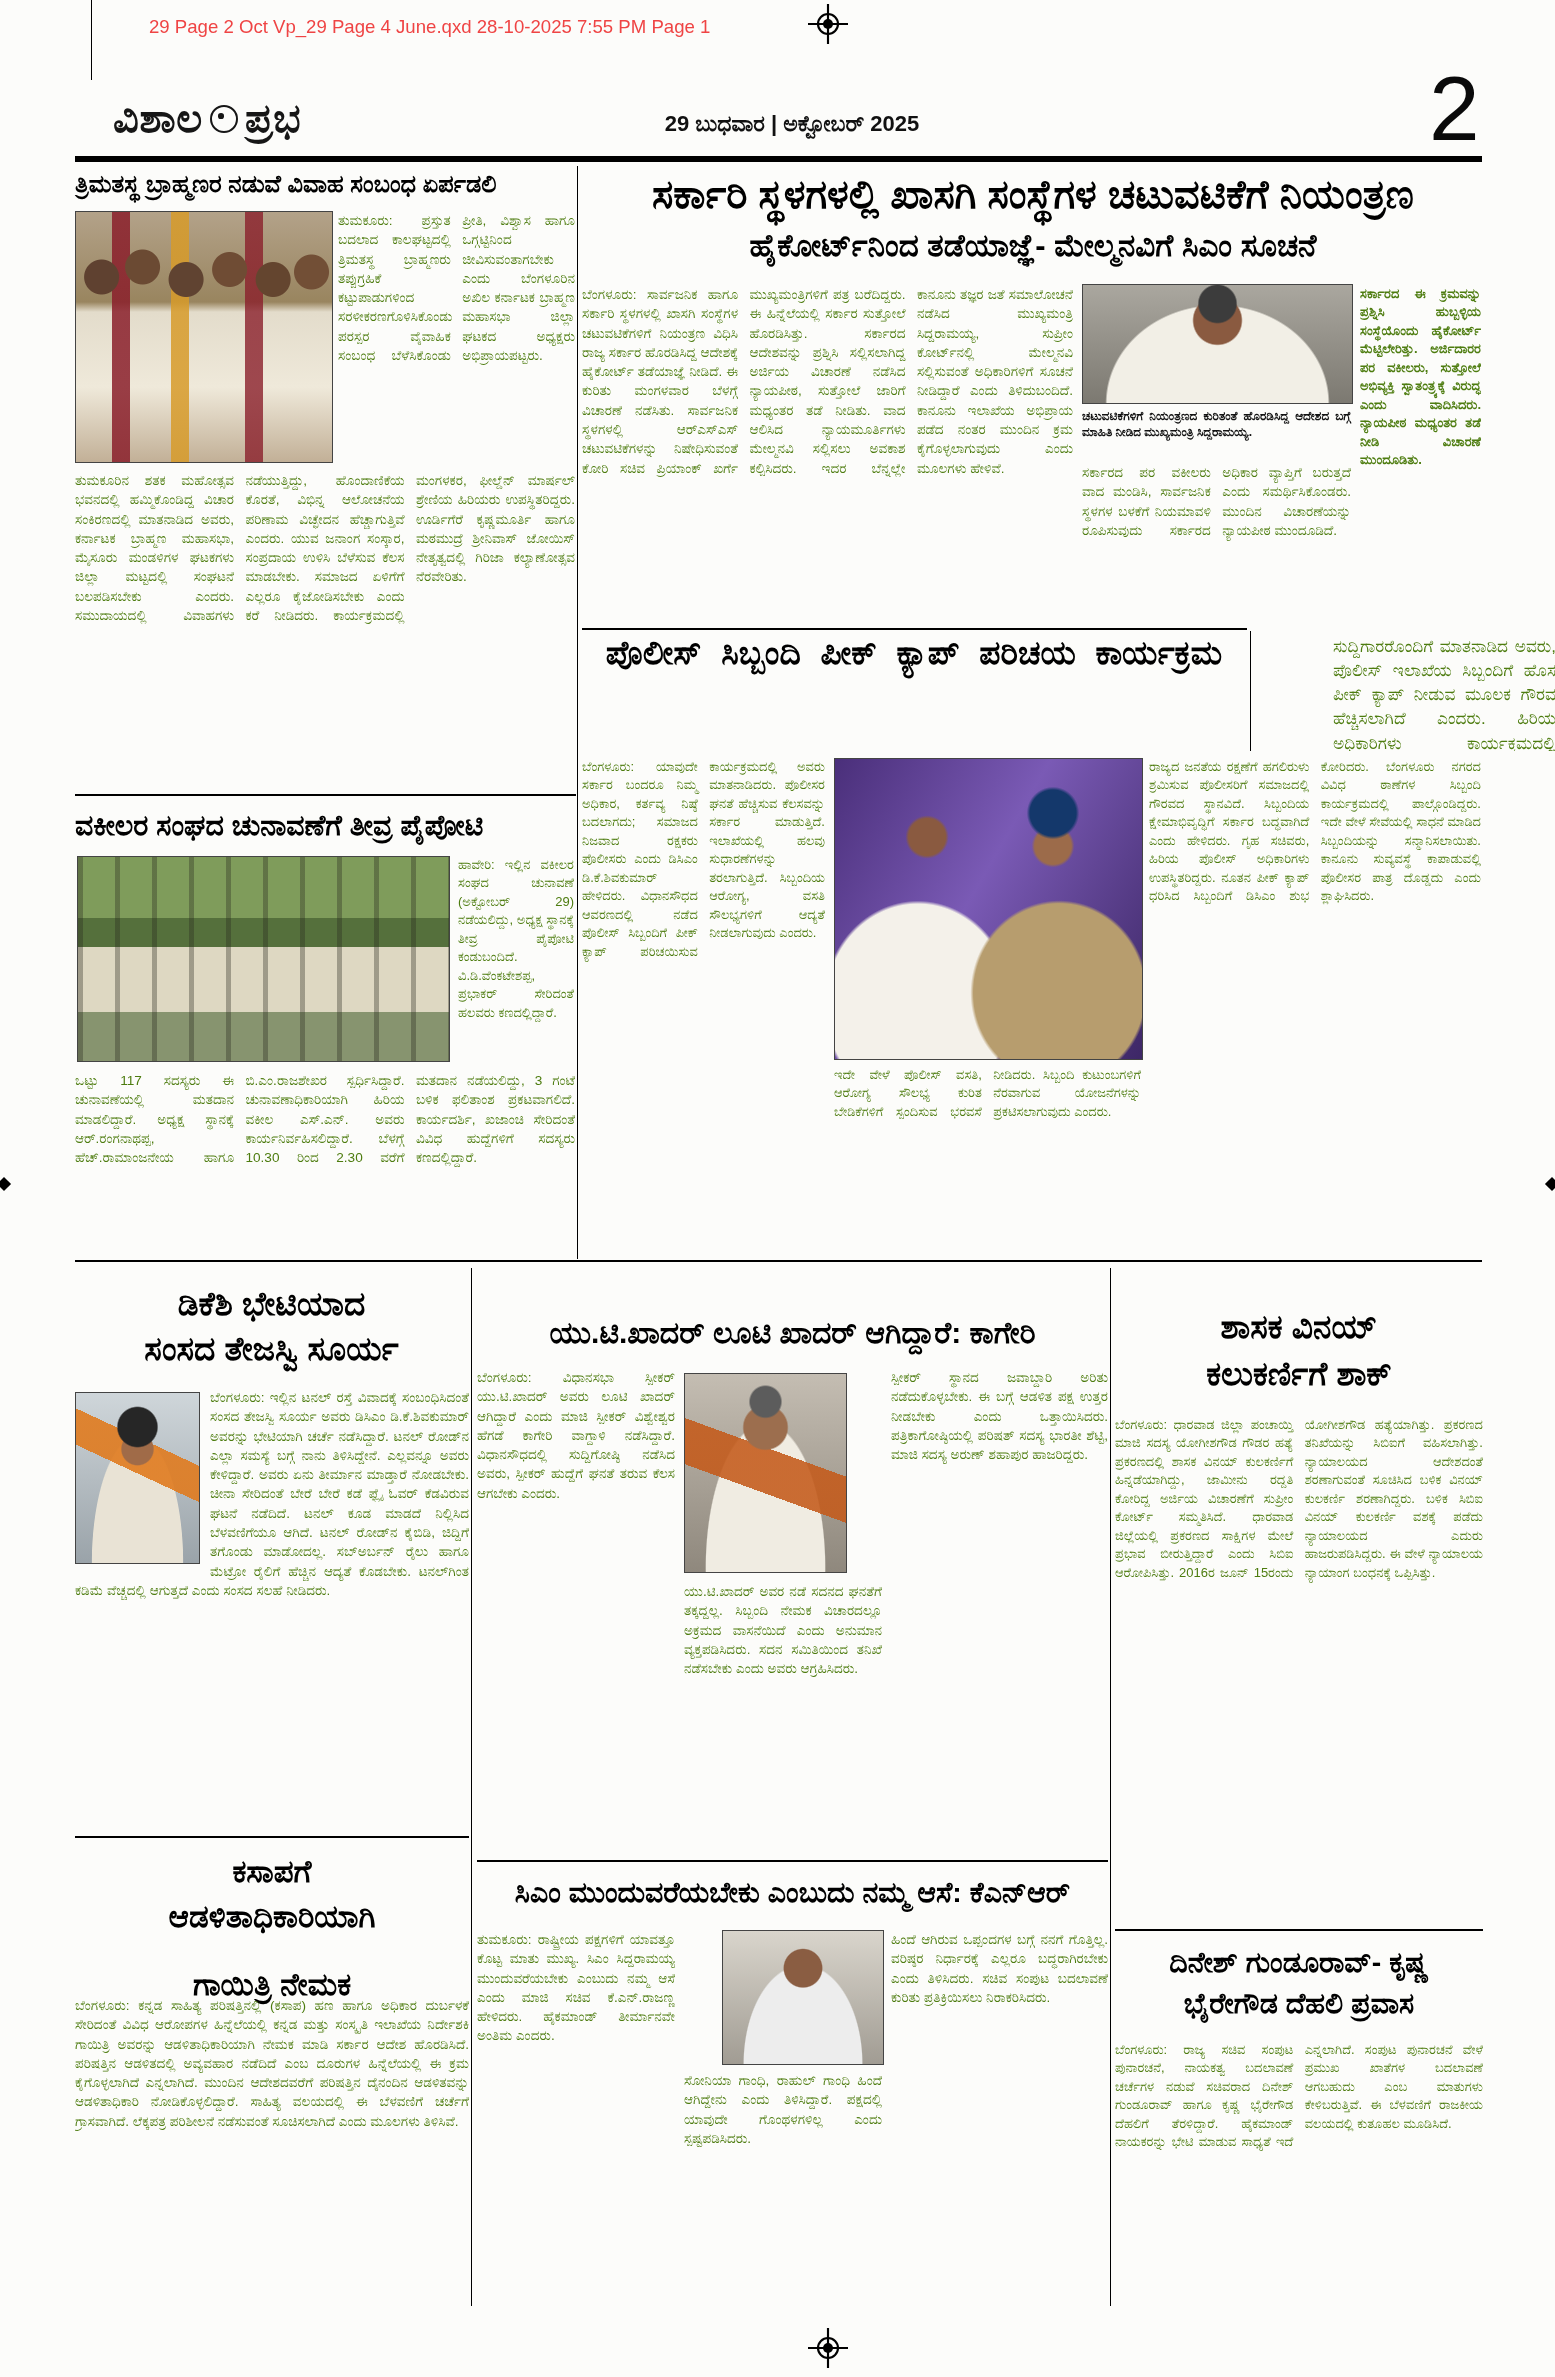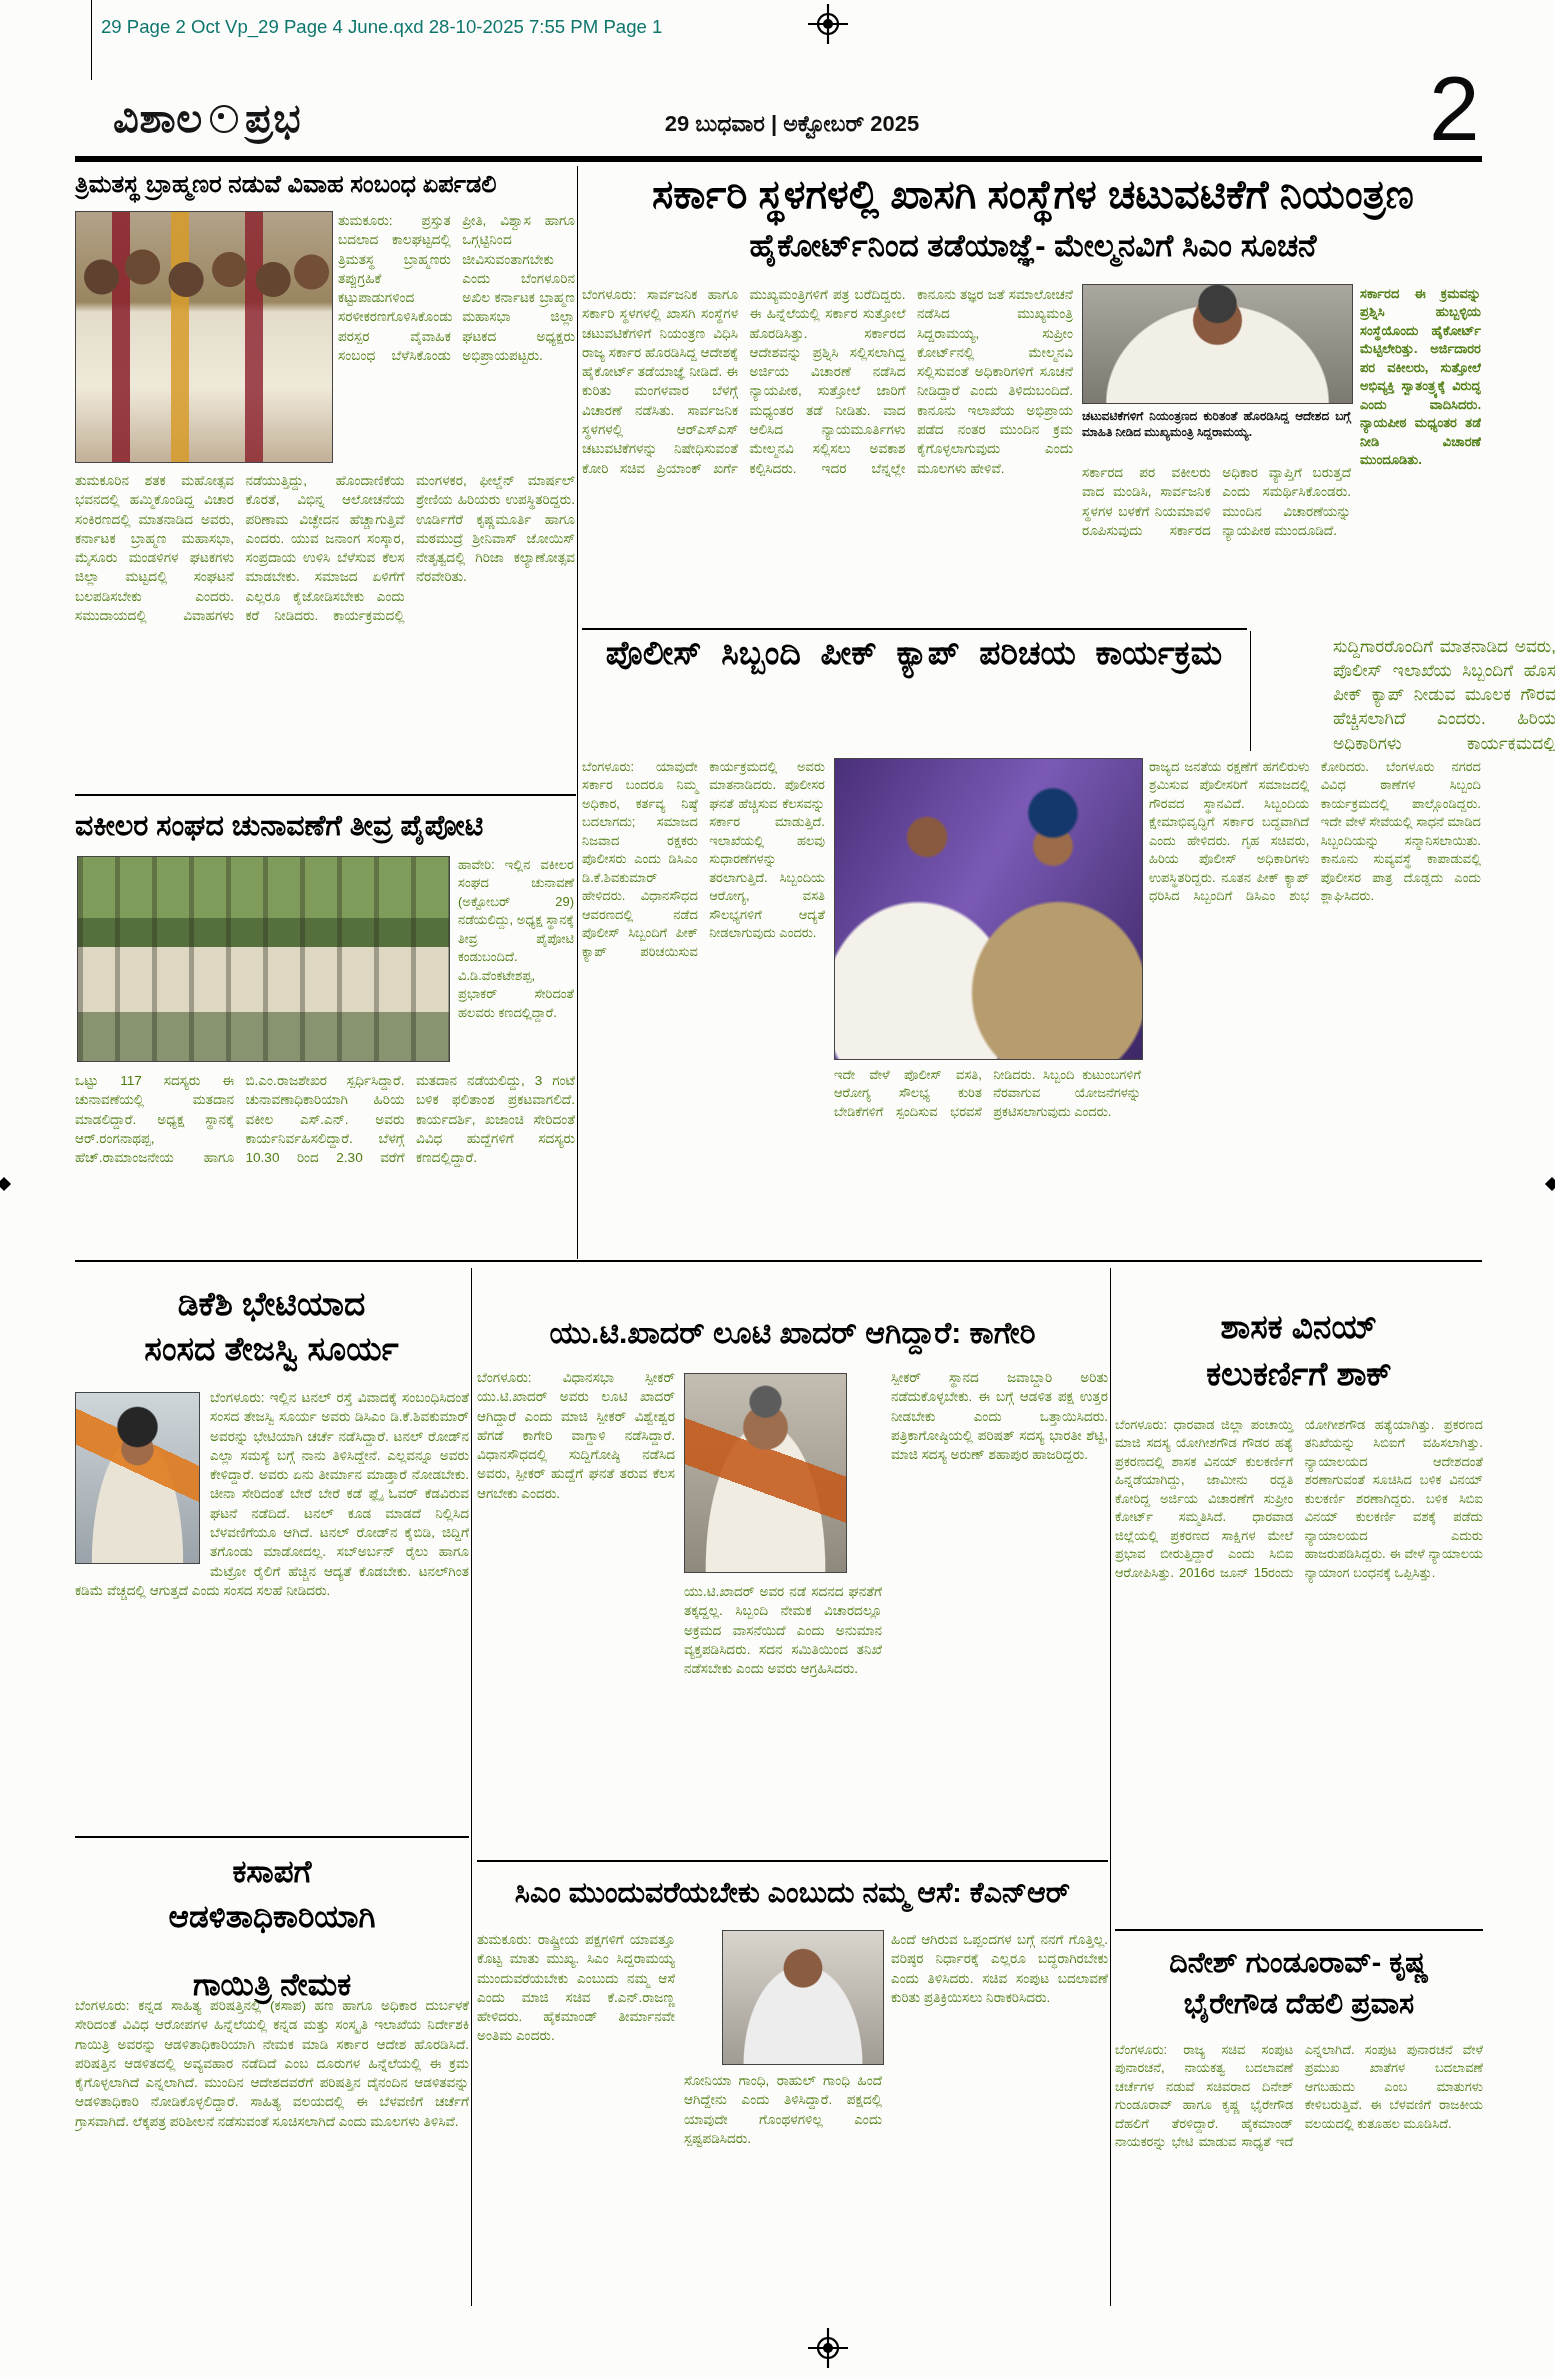--- a/index.html
+++ b/index.html
@@ -3,21 +3,21 @@
 <meta charset="utf-8">
 <style>
   html,body{margin:0;padding:0;background:#e8e6e0;}
   #page{
     position:relative;width:1555px;height:2377px;background:#fcfcfa;
     font-family:"Liberation Sans","DejaVu Sans",sans-serif;color:#111;
     overflow:hidden;
   }
   .abs{position:absolute;}
   .rule{position:absolute;background:#000;}
-  .slug{font-size:18.6px;color:#0f766e;white-space:nowrap;}
+  .slug{font-size:18.6px;color:#ef4444;white-space:nowrap;margin-left:48px;}
   .masthead{font-size:40px;font-weight:800;color:#161616;letter-spacing:0.7px;display:flex;align-items:center;gap:7.1px;}
   .m-logo{width:24px;height:24px;border:2.9px solid #161616;border-radius:50%;display:inline-block;position:relative;}
   .m-logo:after{content:"";position:absolute;left:6.4px;top:6.4px;width:5.7px;height:5.7px;background:#161616;border-radius:50%;}
   .dateline{font-size:22px;font-weight:700;text-align:center;}
   .pagenum{font-size:91px;font-weight:400;line-height:1;color:#0a0a0a;}
   .hl{font-weight:800;color:#000;line-height:1.18;}
   .center{text-align:center;}
   .body-txt{font-size:13.6px;line-height:1.42;text-align:justify;color:#4d7c0f;
     -webkit-column-gap:11.4px;column-gap:11.4px;overflow:hidden;}
   .cols2{column-count:2;}

